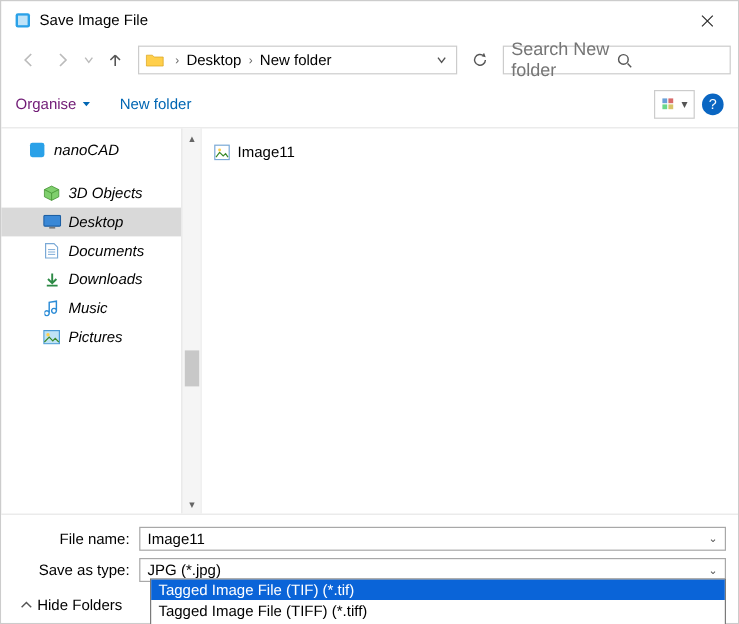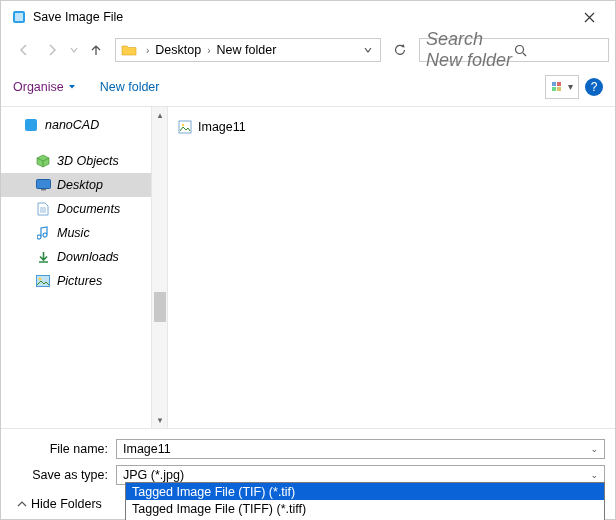--- a/index.html
+++ b/index.html
@@ -13,21 +13,21 @@
   .navarrow { width: 26px; height: 26px; display:flex; align-items:center; justify-content:center; color:#999; }
   .navarrow.enabled { color:#555; }
   .breadcrumb-bar { flex: 1; height: 24px; border: 1px solid #ccc; display:flex; align-items:center; padding:0 4px; margin: 0 4px; background:#fff; }
   .bc-folder-icon { width:18px; height:18px; margin-right:4px; display:flex;align-items:center;justify-content:center;}
   .bc-chevron { color:#666; padding:0 4px; font-size:10px; }
   .bc-seg { padding:0 2px; white-space:nowrap; }
   .bc-spacer { flex:1; }
   .bc-dd { padding:0 4px; color:#555; font-size:10px; }
   .refresh-btn { width:26px; height:26px; display:flex;align-items:center;justify-content:center; color:#555; font-size:14px;}
   .searchbox { width: 190px; height: 24px; border:1px solid #ccc; display:flex; align-items:center; padding:0 6px; margin-left:4px; color:#757575; background:#fff; }
-  .searchbox span { flex:1; font-size:18px;font-style:italic; }
+  .searchbox span { flex:1; font-size:15px; }
   .search-icon { color:#555; }
   .toolbar { height: 40px; display:flex; align-items:center; padding: 4px 12px; font-size:12.5px; color:#1a73e8; border-bottom: 1px solid #e6e6e6; }
   .toolbar .org { display:flex; align-items:center; gap:4px; margin-right: 24px; color:#701a75; }
   .toolbar .newf { color:#0066b3; }
   .toolbar .spacer { flex:1; }
   .toolbar .viewbtn { width:34px;height:24px; border:1px solid #ccc; display:flex;align-items:center;justify-content:center; margin-right:6px; font-size:10px; color:#555;}
   .toolbar .help { width:18px;height:18px; border-radius:50%; background:#0a66c2; color:#fff; display:flex;align-items:center;justify-content:center; font-size:12px; }
   .body { flex:1; display:flex; min-height:0; }
   .sidebar { width: 166px; display:flex; }
   .tree { flex:1; overflow:hidden; font-size:12.5px; padding-top:6px;}
@@ -185,33 +185,33 @@
           <span class="nicon">
               <svg width="12" height="14" viewBox="0 0 12 14">
                 <path d="M1 1 L8 1 L11 4 L11 13 L1 13 Z" fill="#fff" stroke="#7aa9d6"></path>
                 <path d="M3 6 L9 6 M3 8 L9 8 M3 10 L9 10" stroke="#7aa9d6" stroke-width="0.8"></path>
               </svg>
             </span>
           <span>Documents</span>
         </div>
         <div class="node lvl2">
           <span class="nicon">
+              <svg width="13" height="13" viewBox="0 0 13 13">
+                <path d="M6.5 1 L6.5 8 M3 5.5 L6.5 9 L10 5.5 M2 11 L11 11" stroke="#2d8a46" stroke-width="1.6" fill="none"></path>
+              </svg>
+            </span>
+          <span>Downloads</span>
+        </div>
+        <div class="node lvl2">
+          <span class="nicon">
               <svg width="12" height="14" viewBox="0 0 12 14">
                 <path d="M4 11 A2 2 0 1 0 4 11.01 M4 11 L4 2 L10 1 L10 9 A2 2 0 1 0 10 9.01" stroke="#2a8bd6" stroke-width="1.2" fill="none"></path>
               </svg>
             </span>
           <span>Music</span>
-        </div>
-        <div class="node lvl2">
-          <span class="nicon">
-              <svg width="13" height="13" viewBox="0 0 13 13">
-                <path d="M6.5 1 L6.5 8 M3 5.5 L6.5 9 L10 5.5 M2 11 L11 11" stroke="#2d8a46" stroke-width="1.6" fill="none"></path>
-              </svg>
-            </span>
-          <span>Downloads</span>
         </div>
         <div class="node lvl2">
           <span class="nicon">
               <svg width="14" height="12" viewBox="0 0 14 12">
                 <rect x="0.5" y="0.5" width="13" height="11" fill="#bfe3f5" stroke="#4a9bd6"></rect>
                 <circle cx="4" cy="4" r="1.4" fill="#ffcf4b"></circle>
                 <path d="M1 10 L5 6 L8 9 L10 7 L13 10" stroke="#3a8a2a" fill="none"></path>
               </svg>
             </span>
           <span>Pictures</span>

